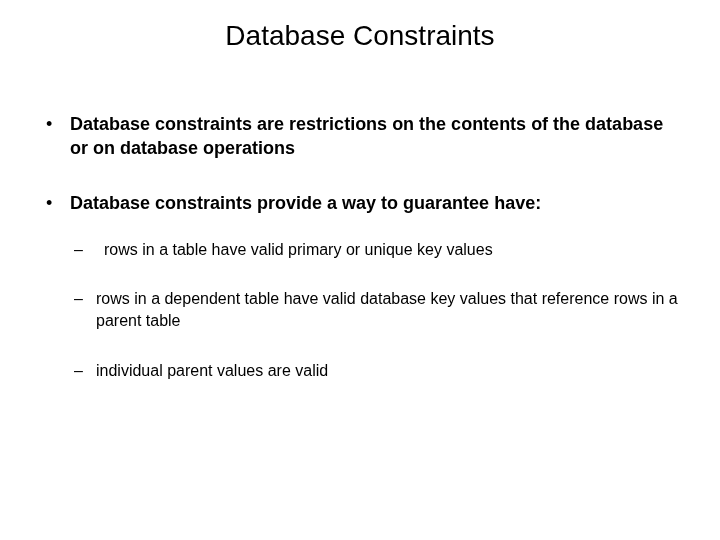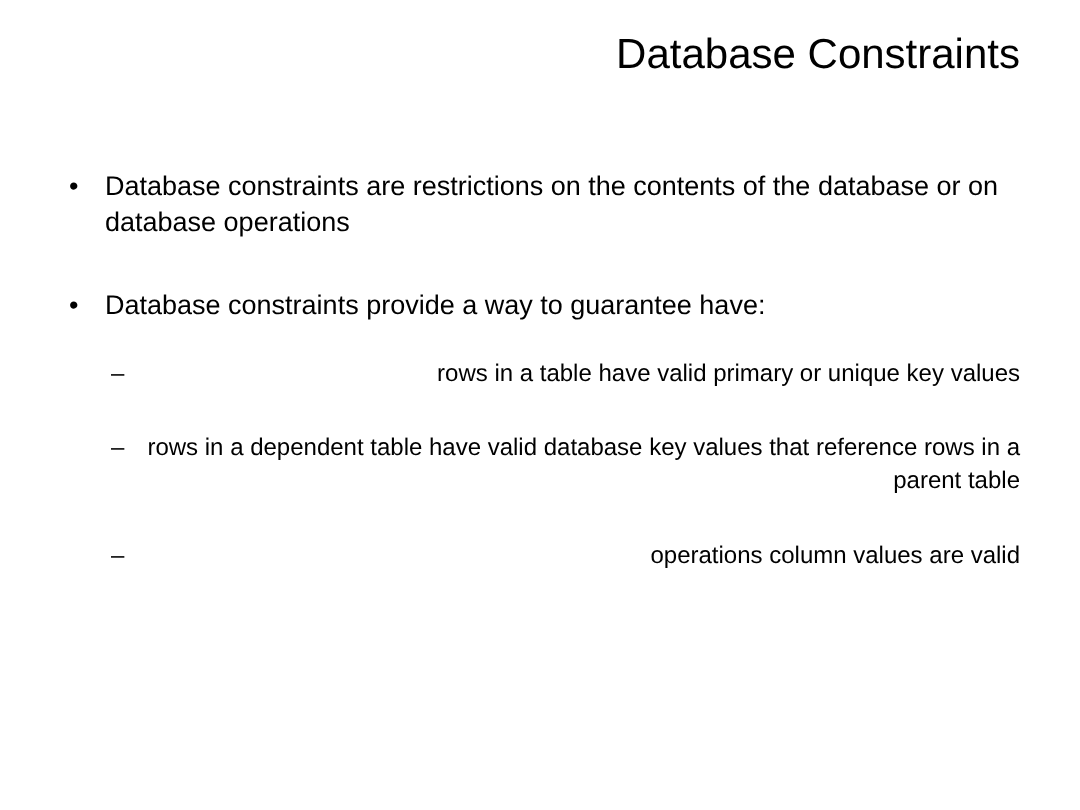--- a/index.html
+++ b/index.html
@@ -9,21 +9,21 @@
     }
     body {
       width: 720px;
       height: 540px;
       background: #ffffff;
       font-family: Arial, Helvetica, sans-serif;
       color: #000000;
       padding: 20px 40px;
     }
     .title {
-      text-align: right;
+      text-align: center;
       font-size: 28px;
       font-weight: normal;
       margin-top: 0px;
       margin-bottom: 60px;
     }
     .bullet-list {
       list-style: none;
       padding-left: 0;
     }
     .bullet-item {
@@ -33,41 +33,41 @@
       font-size: 18px;
       line-height: 1.35;
     }
     .bullet-marker {
       width: 30px;
       flex-shrink: 0;
       padding-left: 6px;
     }
     .bullet-text {
       flex: 1;
+      font-weight: bold;
     }
     .sub-list {
       list-style: none;
       padding-left: 30px;
       margin-top: 24px;
     }
     .sub-item {
       display: flex;
       align-items: flex-start;
       margin-bottom: 28px;
       font-size: 16px;
       line-height: 1.35;
     }
     .sub-marker {
       width: 26px;
       flex-shrink: 0;
       padding-left: 4px;
     }
     .sub-text {
       flex: 1;
-      text-align: right;
     }
     .sub-text.indent-extra {
       padding-left: 8px;
     }
   </style>
 </head>
 <body>
 
 <h1 class="title">Database Constraints</h1>
 
@@ -85,17 +85,17 @@
       <li class="sub-item">
         <span class="sub-marker">–</span>
         <span class="sub-text indent-extra">rows in a table have valid primary or unique key values</span>
       </li>
       <li class="sub-item">
         <span class="sub-marker">–</span>
         <span class="sub-text">rows in a dependent table have valid database key values that reference rows in a parent table</span>
       </li>
       <li class="sub-item">
         <span class="sub-marker">–</span>
-        <span class="sub-text">operations column values are valid</span>
+        <span class="sub-text">individual parent values are valid</span>
       </li>
     </ul>
   </li>
 </ul>
 
 </body></html>

